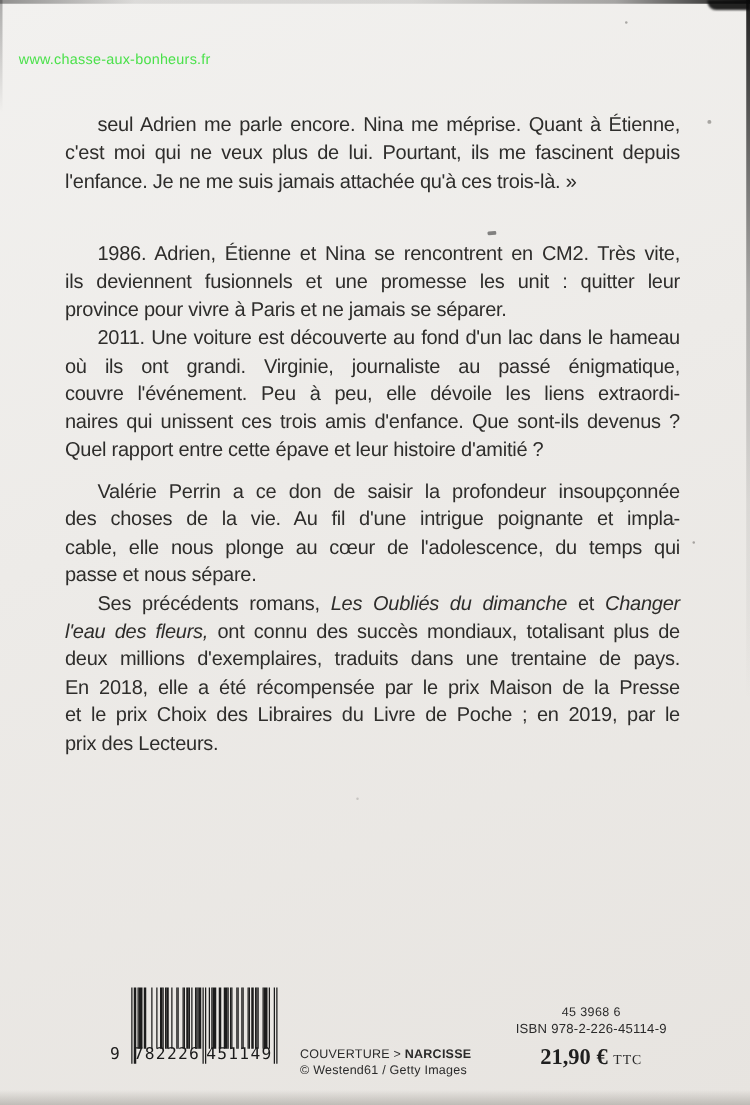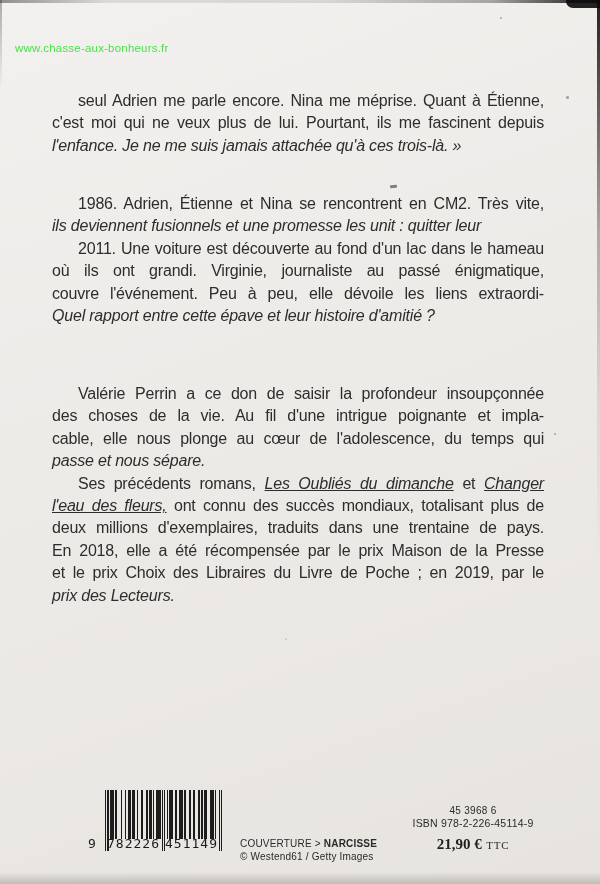--- a/index.html
+++ b/index.html
@@ -32,22 +32,22 @@
   .txtblock{position:absolute;left:52px;width:492px;}
   .blk-quote{top:90px;}
   .blk-synopsis{top:193px;}
   .blk-author{top:383px;}
   .para{margin:0;}
   .para .line{
     font-size:16px;line-height:22.4px;letter-spacing:-0.2px;color:var(--ink);
     text-align:justify;text-align-last:justify;white-space:normal;
   }
   .para .line:first-child{text-indent:26px;}
-  .para .line:last-child{text-align-last:left;font-style:italic;}
-  .para .line i{font-style:italic;text-decoration:underline;}
+  .para .line:last-child{text-align-last:left;}
+  .para .line i{font-style:italic;}
 
   
   .barcode{position:absolute;left:86px;top:790px;width:140px;height:70px;}
   .bars{position:absolute;left:19px;top:0;width:117px;height:61px;display:flex;align-items:flex-start;}
   .bars .mod{flex:1 1 0;height:49px;}
   .bars .mod.on{background:var(--barcode_ink);}
   .bars .mod.tall{height:61px;}
   .bc-digit{position:absolute;top:47px;font-family:"DejaVu Sans Mono",monospace;font-size:13px;line-height:14px;color:#1B1B1B;}
   .bc-prefix{left:2px;}
   .bc-left{left:21px;width:53px;text-align:right;letter-spacing:1px;}
@@ -55,21 +55,21 @@
 
   
   .credits{position:absolute;left:240px;top:838px;font-size:10px;line-height:12.5px;color:var(--imprint_ink);letter-spacing:.2px;}
   .credits .bold{font-weight:bold;}
 
   
   .imprint{position:absolute;left:378px;top:805px;width:190px;text-align:center;color:var(--imprint_ink);}
   .imprint .print-code{font-size:10px;line-height:12px;letter-spacing:.3px;}
   .imprint .isbn{font-size:10.5px;line-height:13px;letter-spacing:.2px;}
   .imprint .price-row{margin-top:5px;}
-  .price-main{font-family:"Liberation Serif",serif;font-weight:bold;font-size:15px;color:#1F1F1F;}
+  .price-main{font-family:"Liberation Serif",serif;font-weight:bold;font-size:18px;color:#1F1F1F;}
   .price-ttc{font-family:"Liberation Serif",serif;font-size:11px;letter-spacing:.8px;color:#2A2A2A;margin-left:0;}
 </style>
 </head>
 <body>
 
 <div class="edge-top"></div>
 <div class="corner-tr"></div>
 <div class="edge-right"></div>
 <div class="edge-left"></div>
 <div class="edge-bottom"></div>
@@ -87,25 +87,27 @@
       <div class="line">seul Adrien me parle encore. Nina me méprise. Quant à Étienne,</div>
       <div class="line">c'est moi qui ne veux plus de lui. Pourtant, ils me fascinent depuis</div>
       <div class="line">l'enfance. Je ne me suis jamais attachée qu'à ces trois-là. »</div>
     </div>
 </section>
 
 <section class="txtblock blk-synopsis">
   <div class="para">
       <div class="line">1986. Adrien, Étienne et Nina se rencontrent en CM2. Très vite,</div>
       <div class="line">ils deviennent fusionnels et une promesse les unit : quitter leur</div>
+      <div class="line">province pour vivre à Paris et ne jamais se séparer.</div>
     </div>
   <div class="para">
       <div class="line">2011. Une voiture est découverte au fond d'un lac dans le hameau</div>
       <div class="line">où ils ont grandi. Virginie, journaliste au passé énigmatique,</div>
       <div class="line">couvre l'événement. Peu à peu, elle dévoile les liens extraordi-</div>
+      <div class="line">naires qui unissent ces trois amis d'enfance. Que sont-ils devenus ?</div>
       <div class="line">Quel rapport entre cette épave et leur histoire d'amitié ?</div>
     </div>
 </section>
 
 <section class="txtblock blk-author">
   <div class="para">
       <div class="line">Valérie Perrin a ce don de saisir la profondeur insoupçonnée</div>
       <div class="line">des choses de la vie. Au fil d'une intrigue poignante et impla-</div>
       <div class="line">cable, elle nous plonge au cœur de l'adolescence, du temps qui</div>
       <div class="line">passe et nous sépare.</div>

